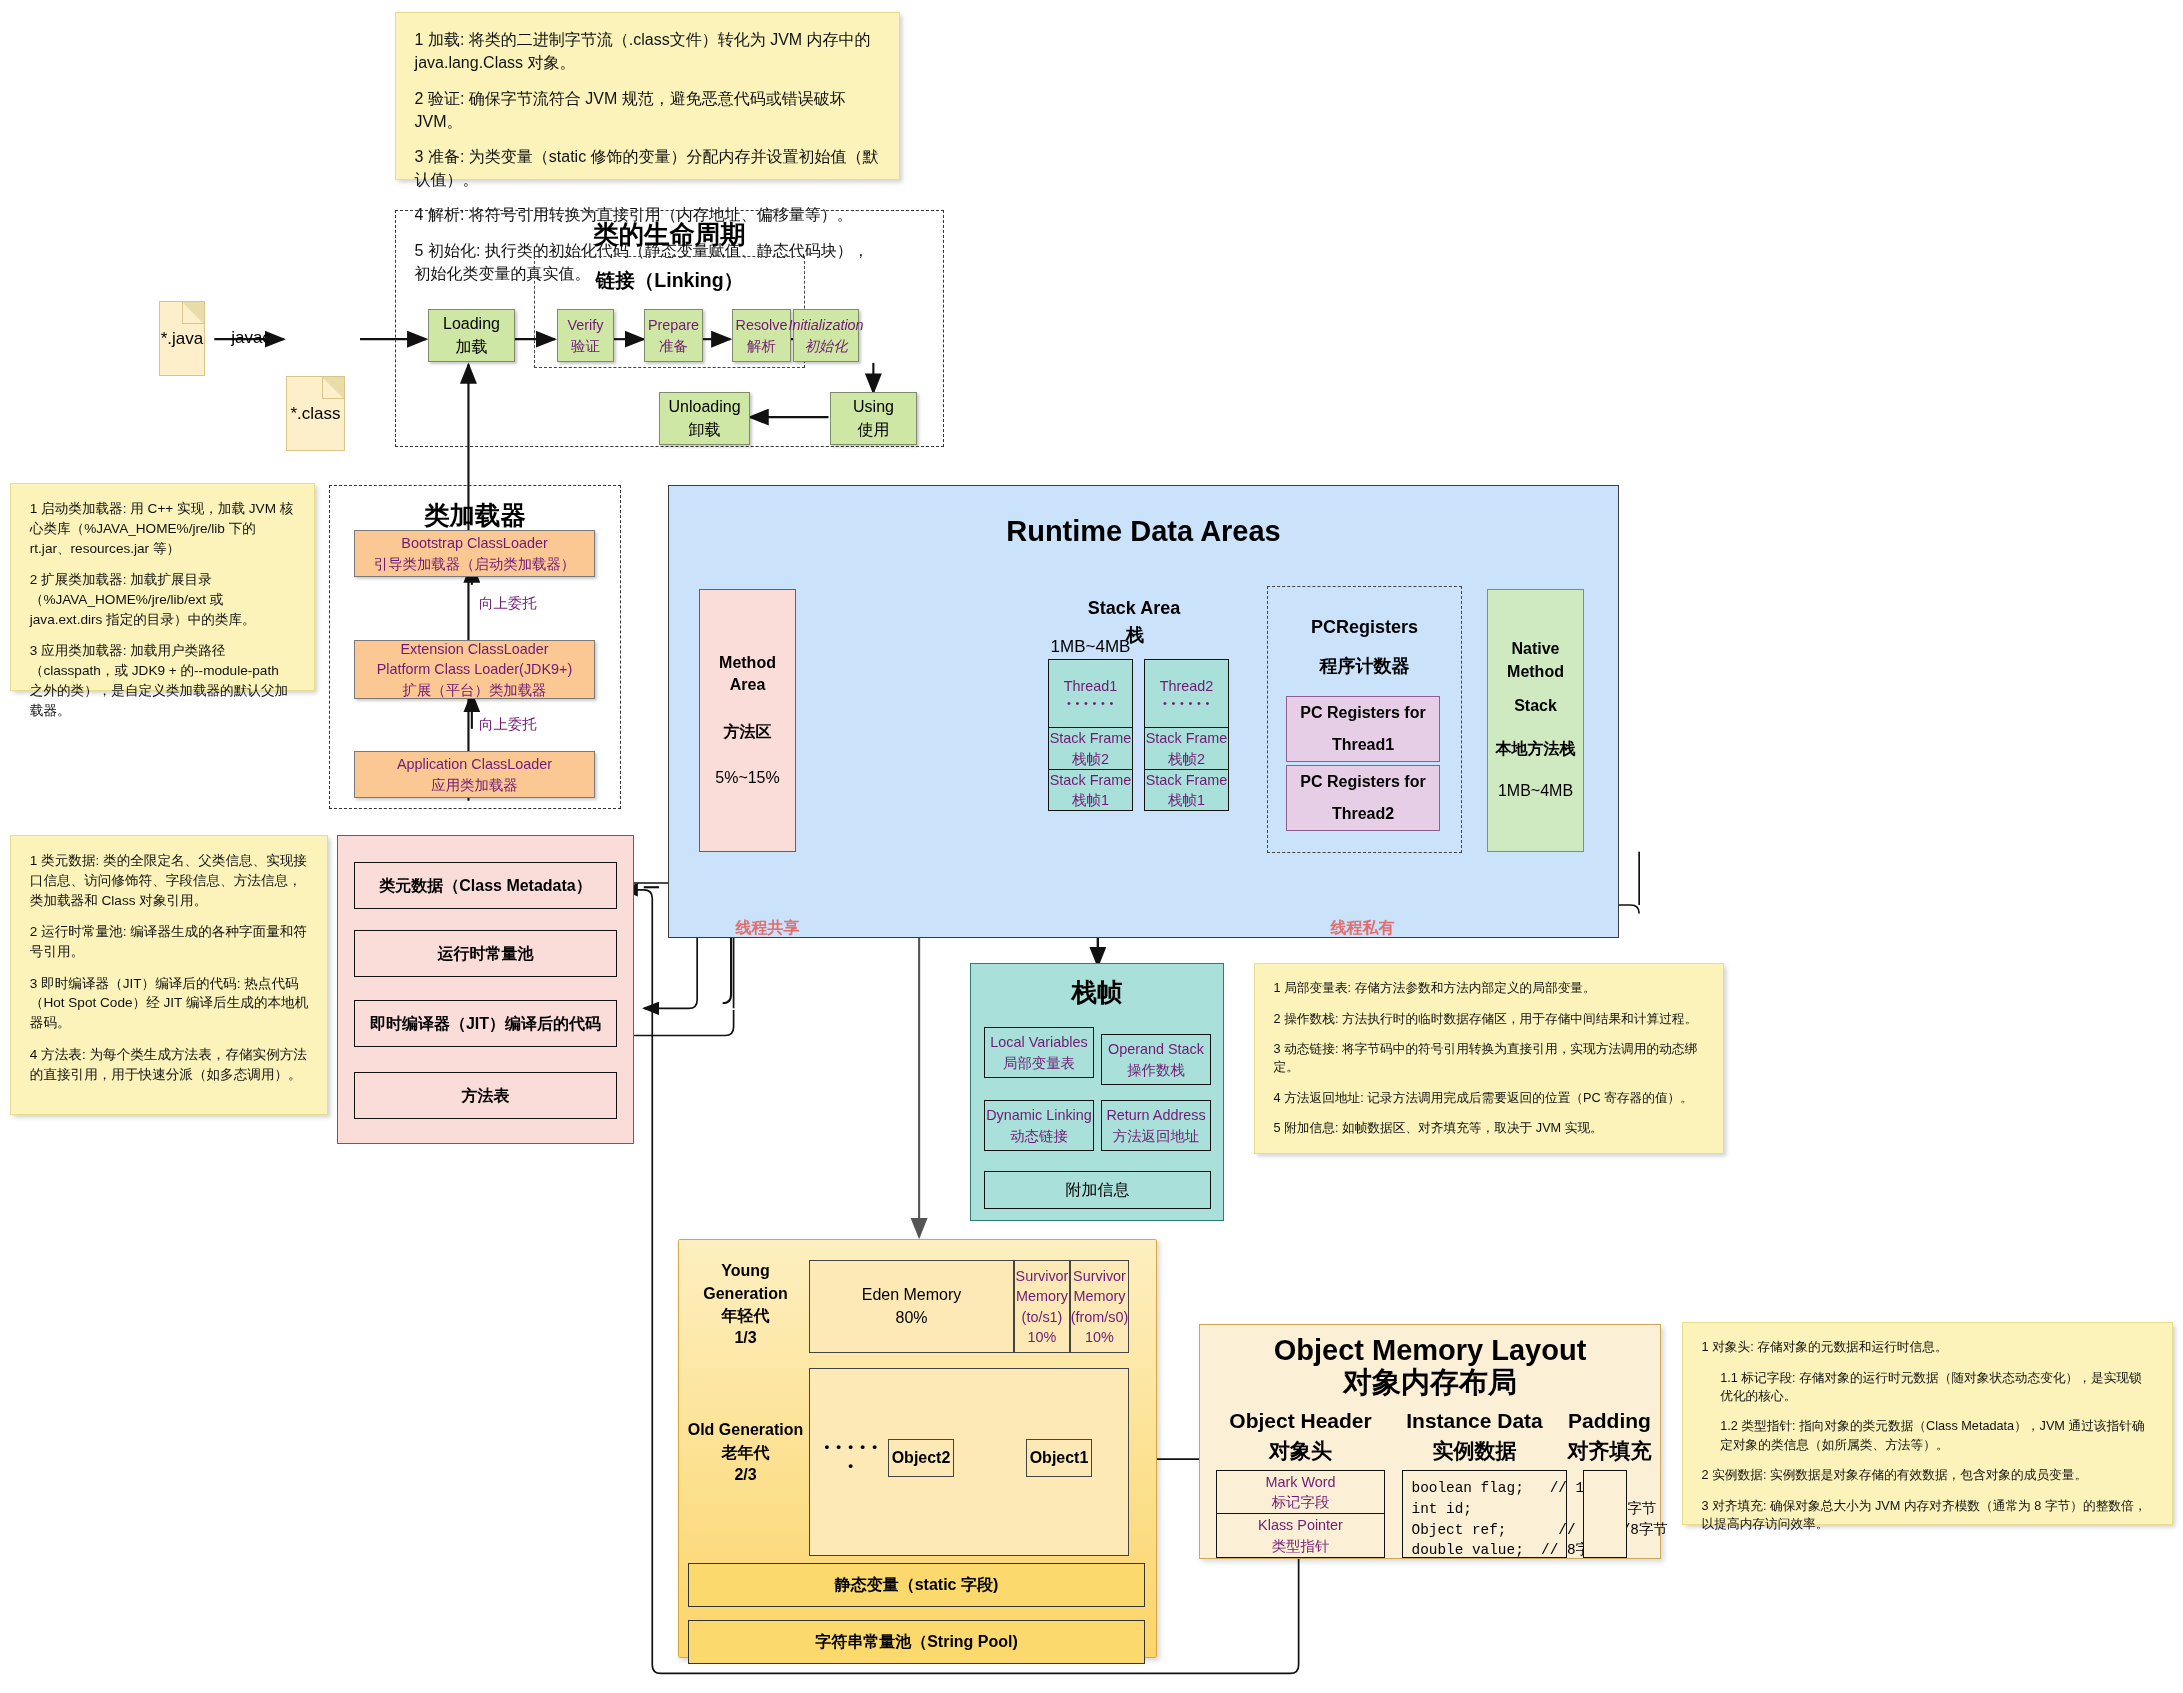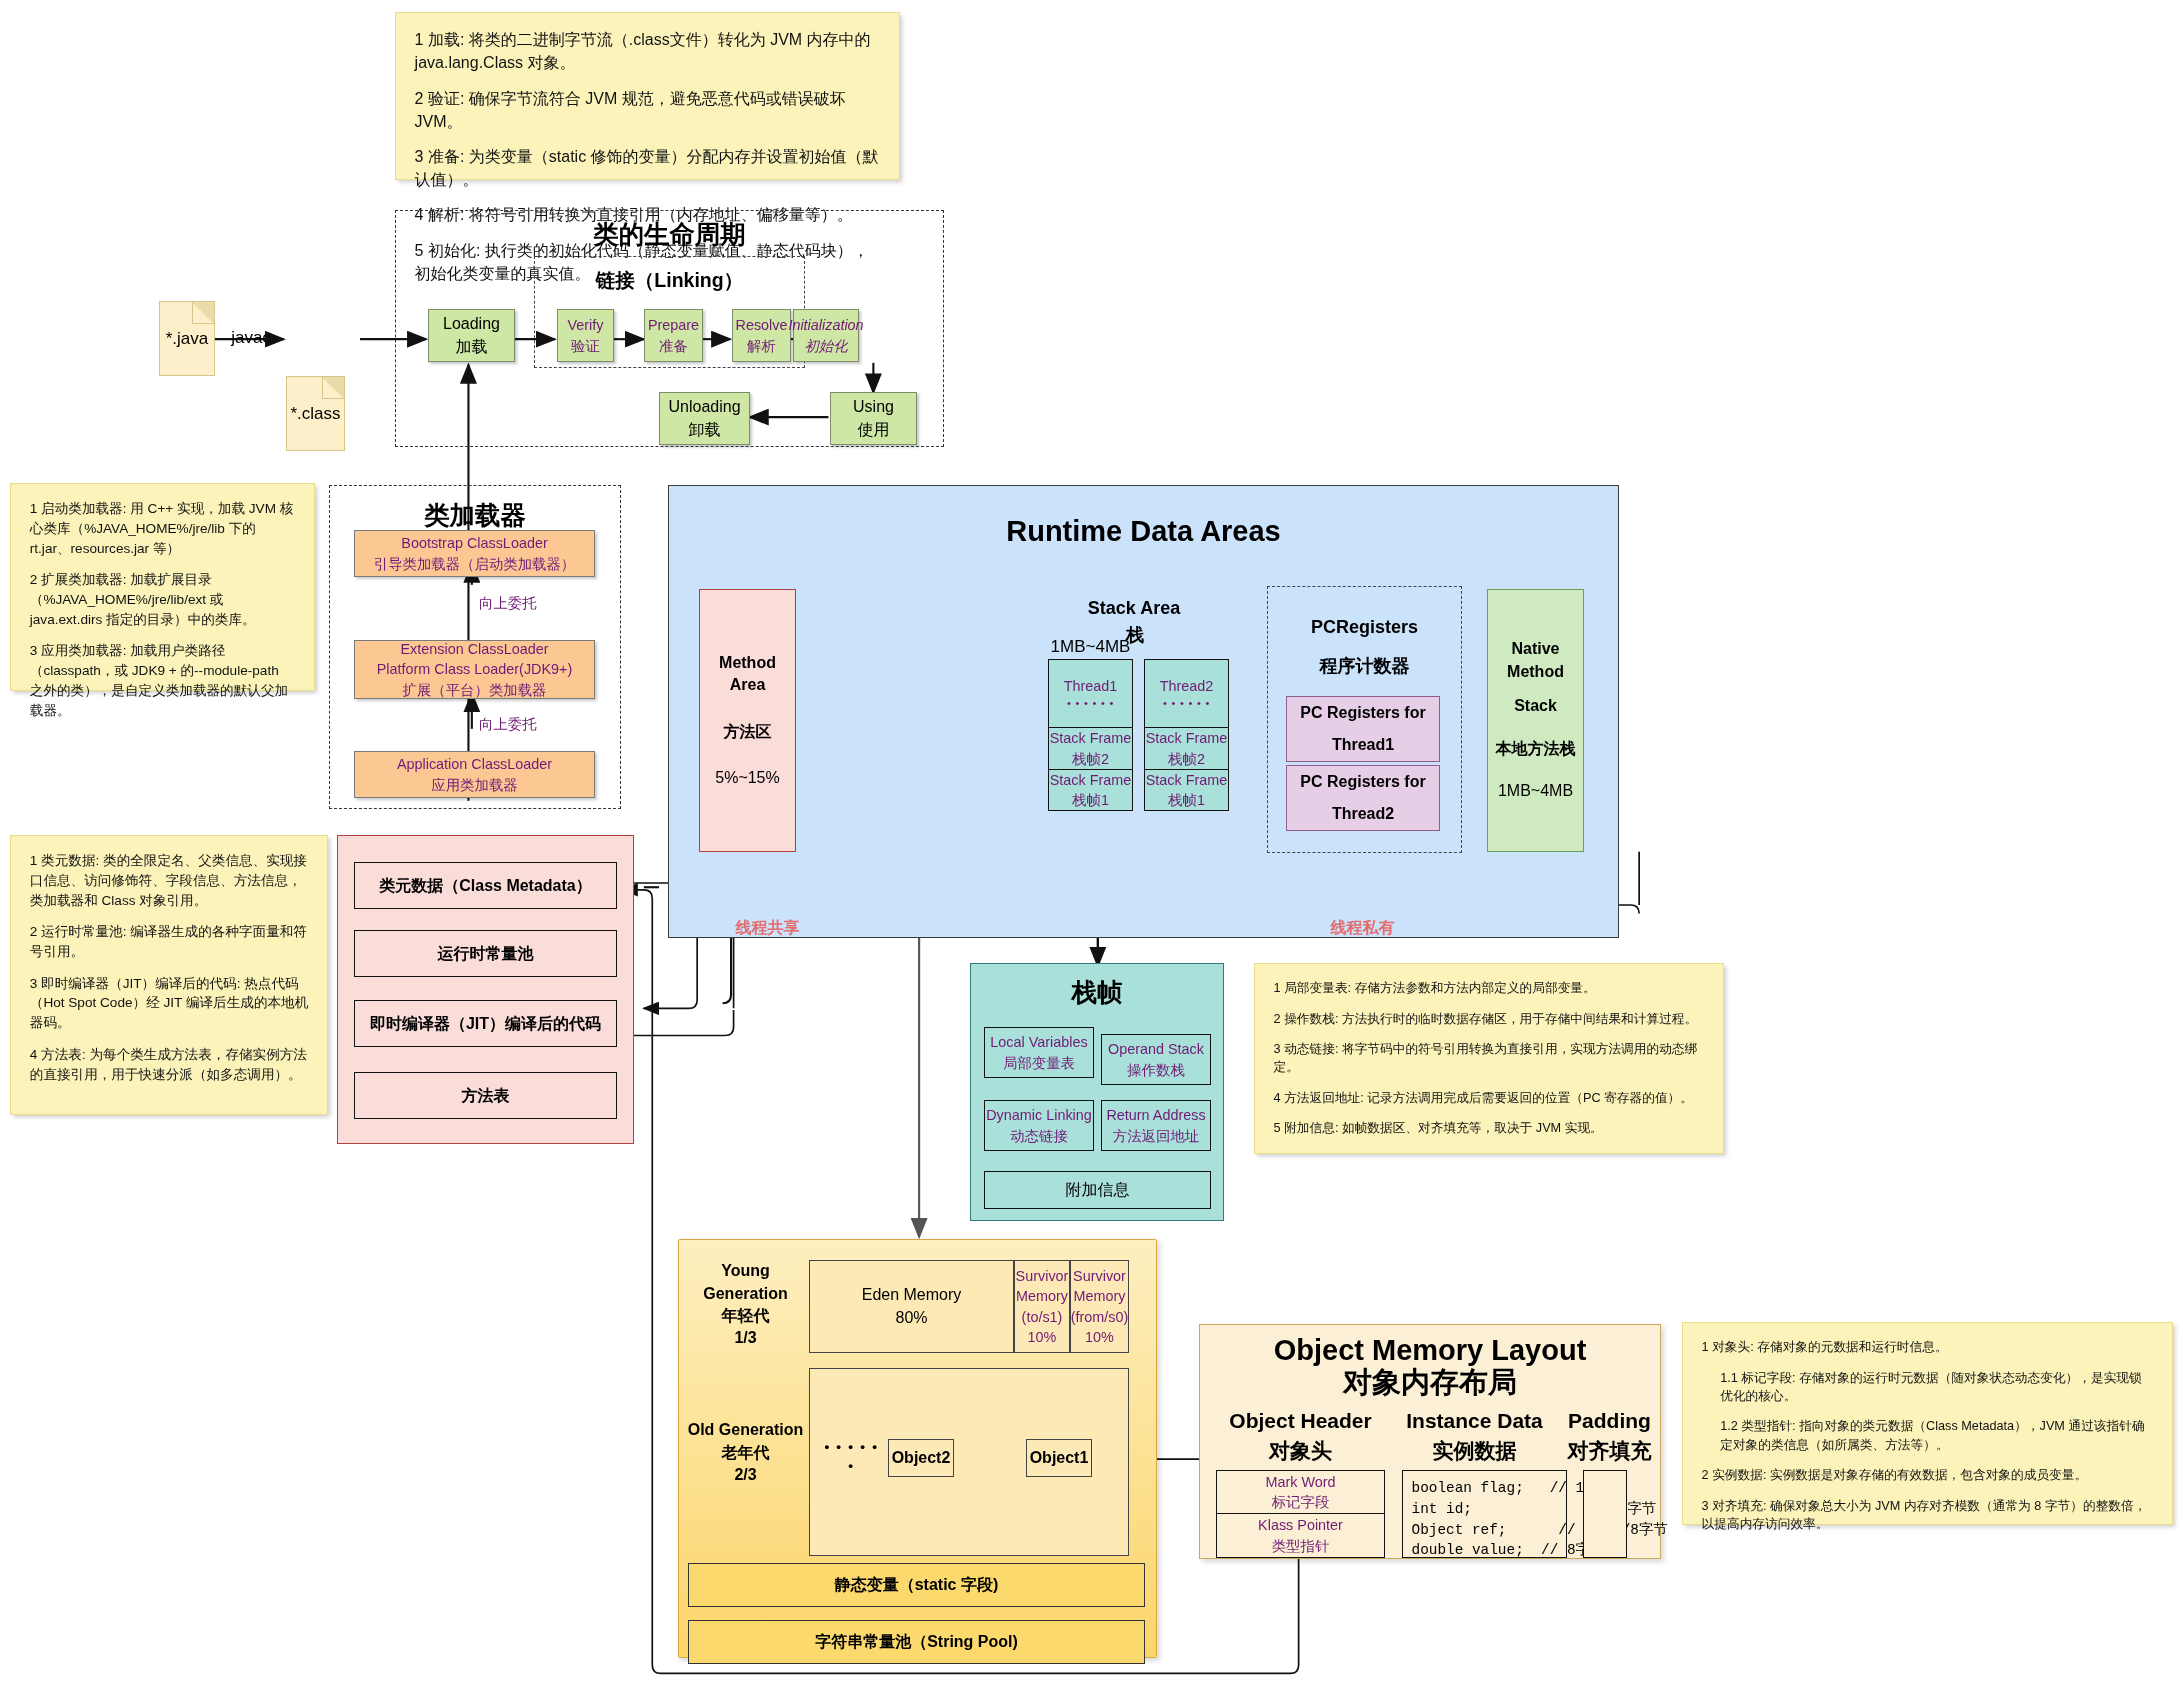--- a/index.html
+++ b/index.html
@@ -145,21 +145,21 @@
     <p>4 解析: 将符号引用转换为直接引用（内存地址、偏移量等）。</p>
     <p>5 初始化: 执行类的初始化代码（静态变量赋值、静态代码块），初始化类变量的真实值。</p>
   </div>
 
   <div class="abs dash" style="left:395px;top:210px;width:549px;height:237px;"></div>
   <div class="abs ctr ttl-mid" style="left:395px;top:219px;width:549px;height:30.5px;">类的生命周期</div>
 
   <div class="abs dash-thin" style="left:534px;top:256px;width:271px;height:112px;"></div>
   <div class="abs ctr lbl-b" style="left:534px;top:268px;width:271px;height:24px;font-size:19.5px;">链接（Linking）</div>
 
-  <div class="abs fileicon col" style="left:159px;top:301px;width:56px;height:75px;">
+  <div class="abs fileicon col" style="left:159px;top:301px;width:46px;height:75px;">
     <span class="fold"></span>
       <span class="foldline"></span>
     <span class="lbl" style="font-size:17px;">*.java</span>
   </div>
   <div class="abs ctr lbl" style="left:217px;top:326px;width:68px;height:25.4px;font-size:17px;">javac</div>
   <div class="abs fileicon col" style="left:286px;top:301px;width:59px;height:75px;">
     <span class="fold"></span>
       <span class="foldline"></span>
     <span class="lbl" style="font-size:17px;">*.class</span>
   </div>

